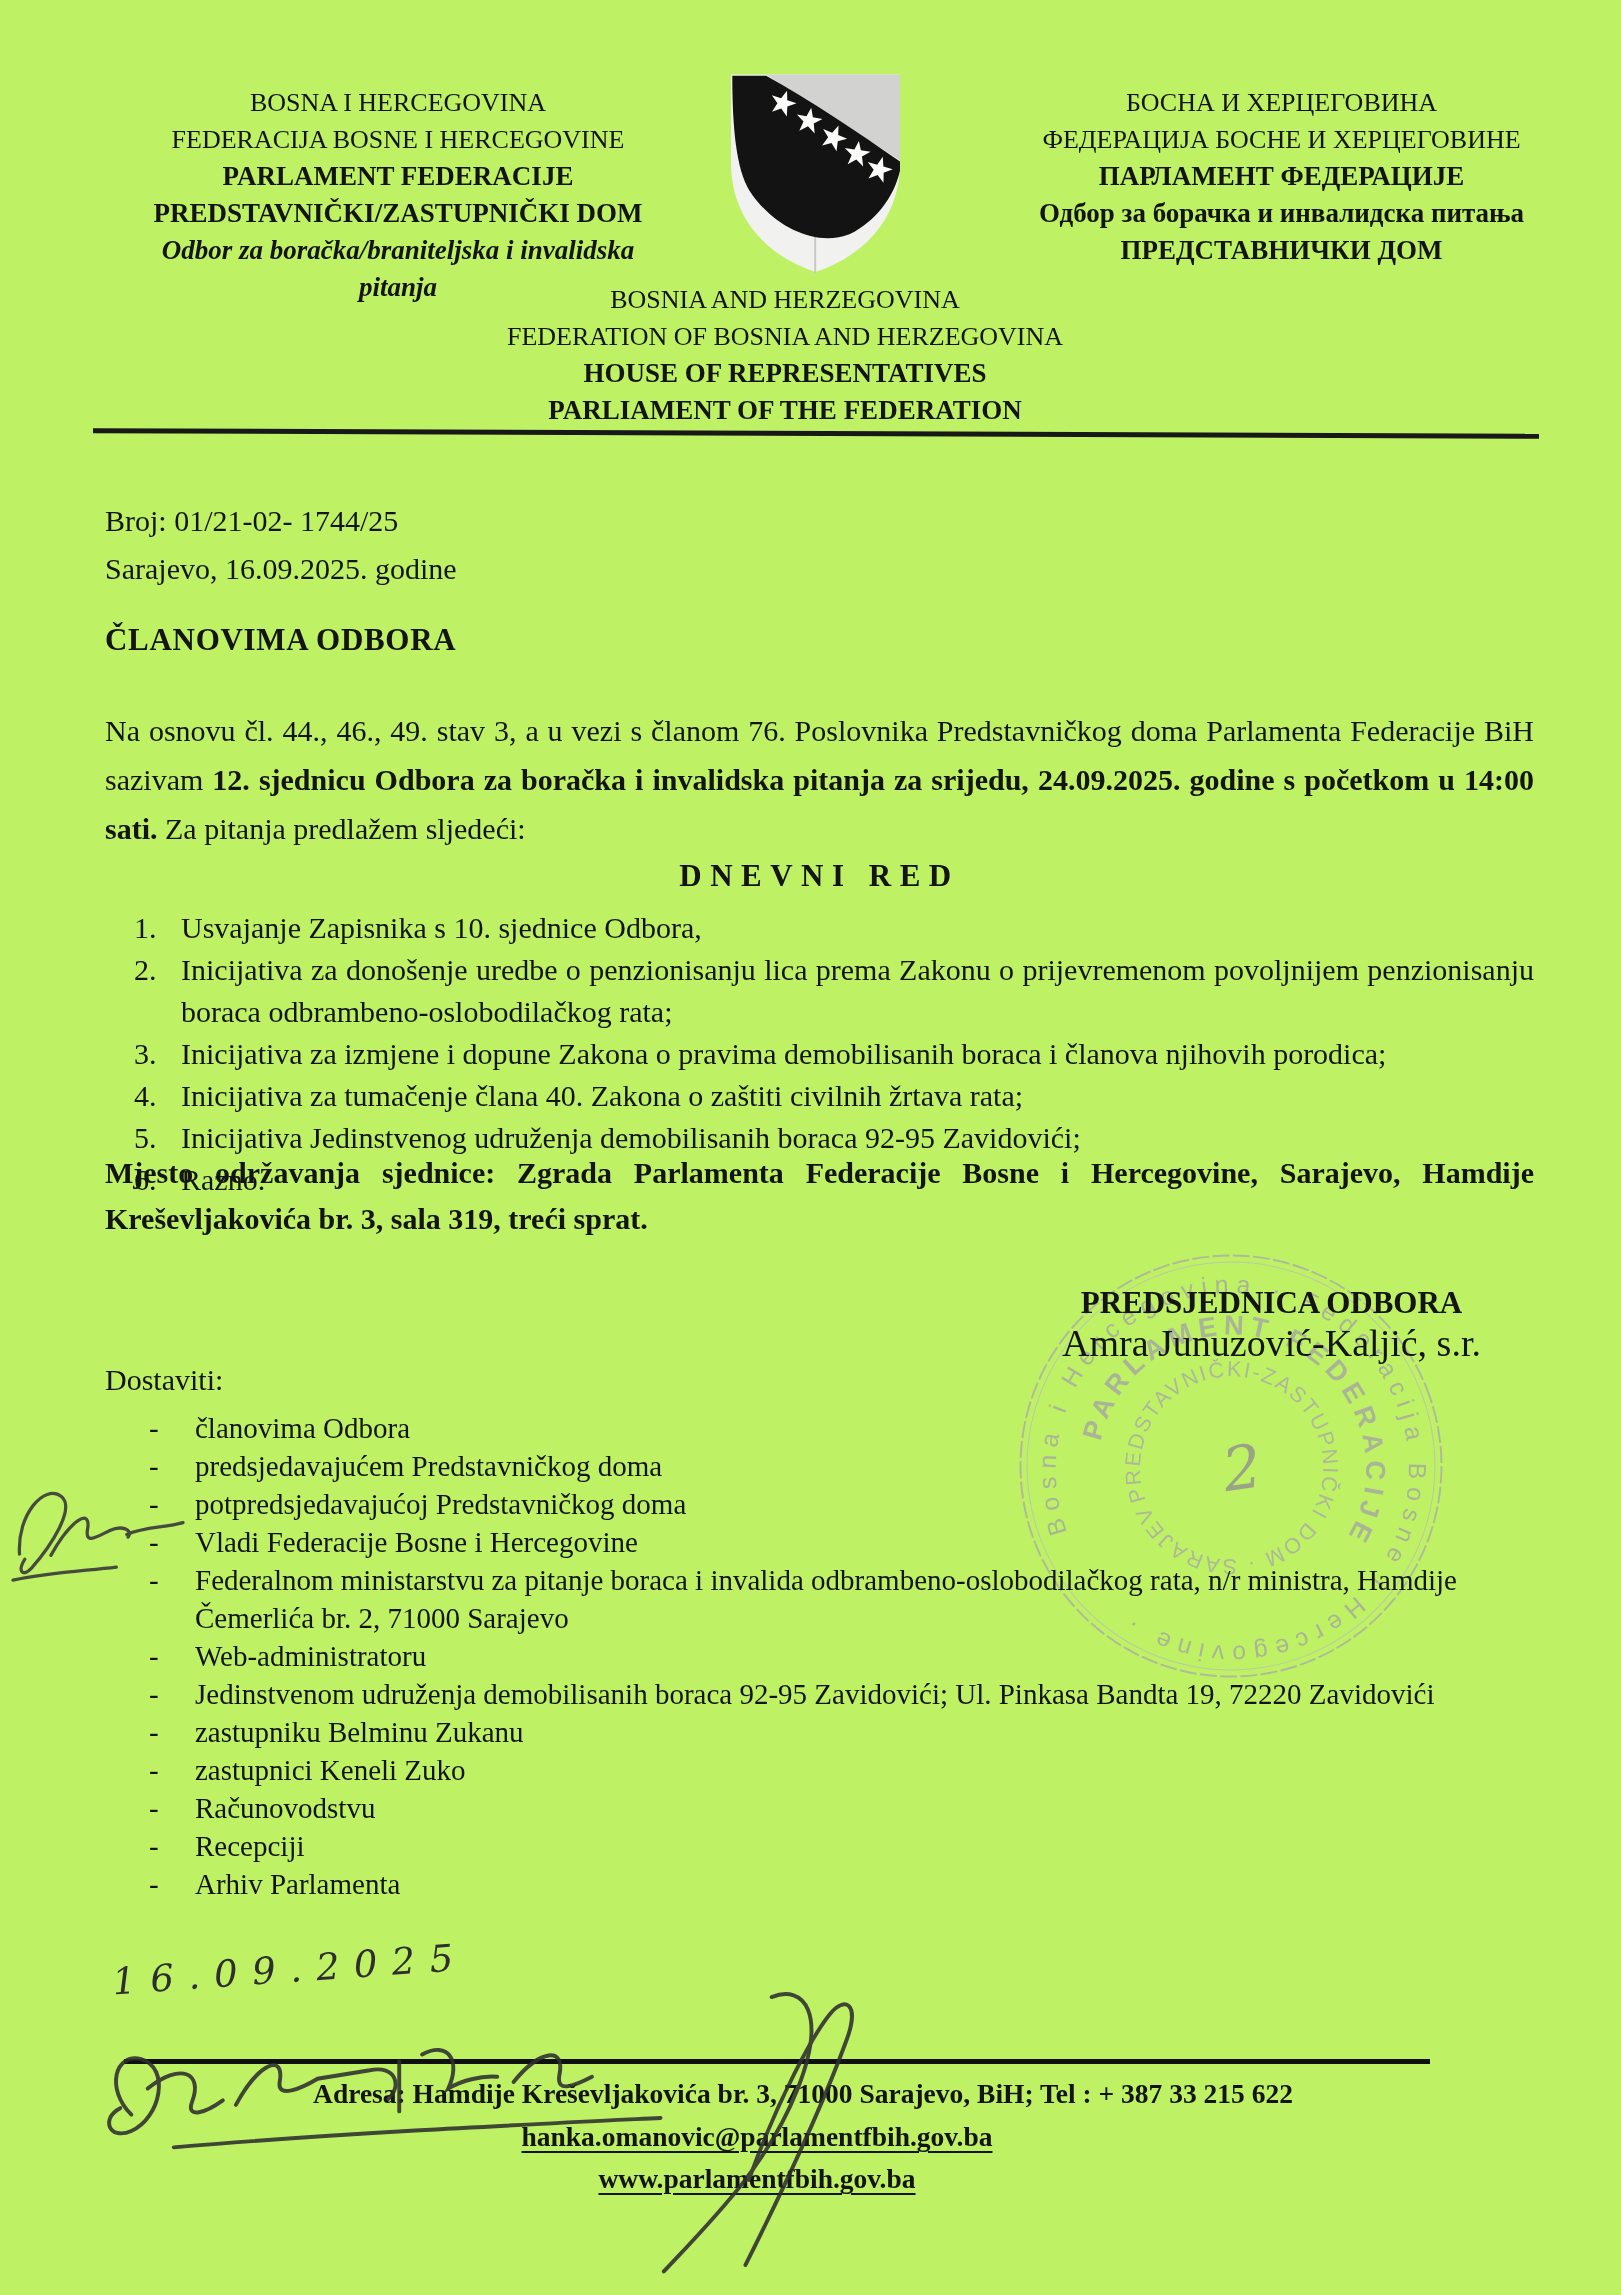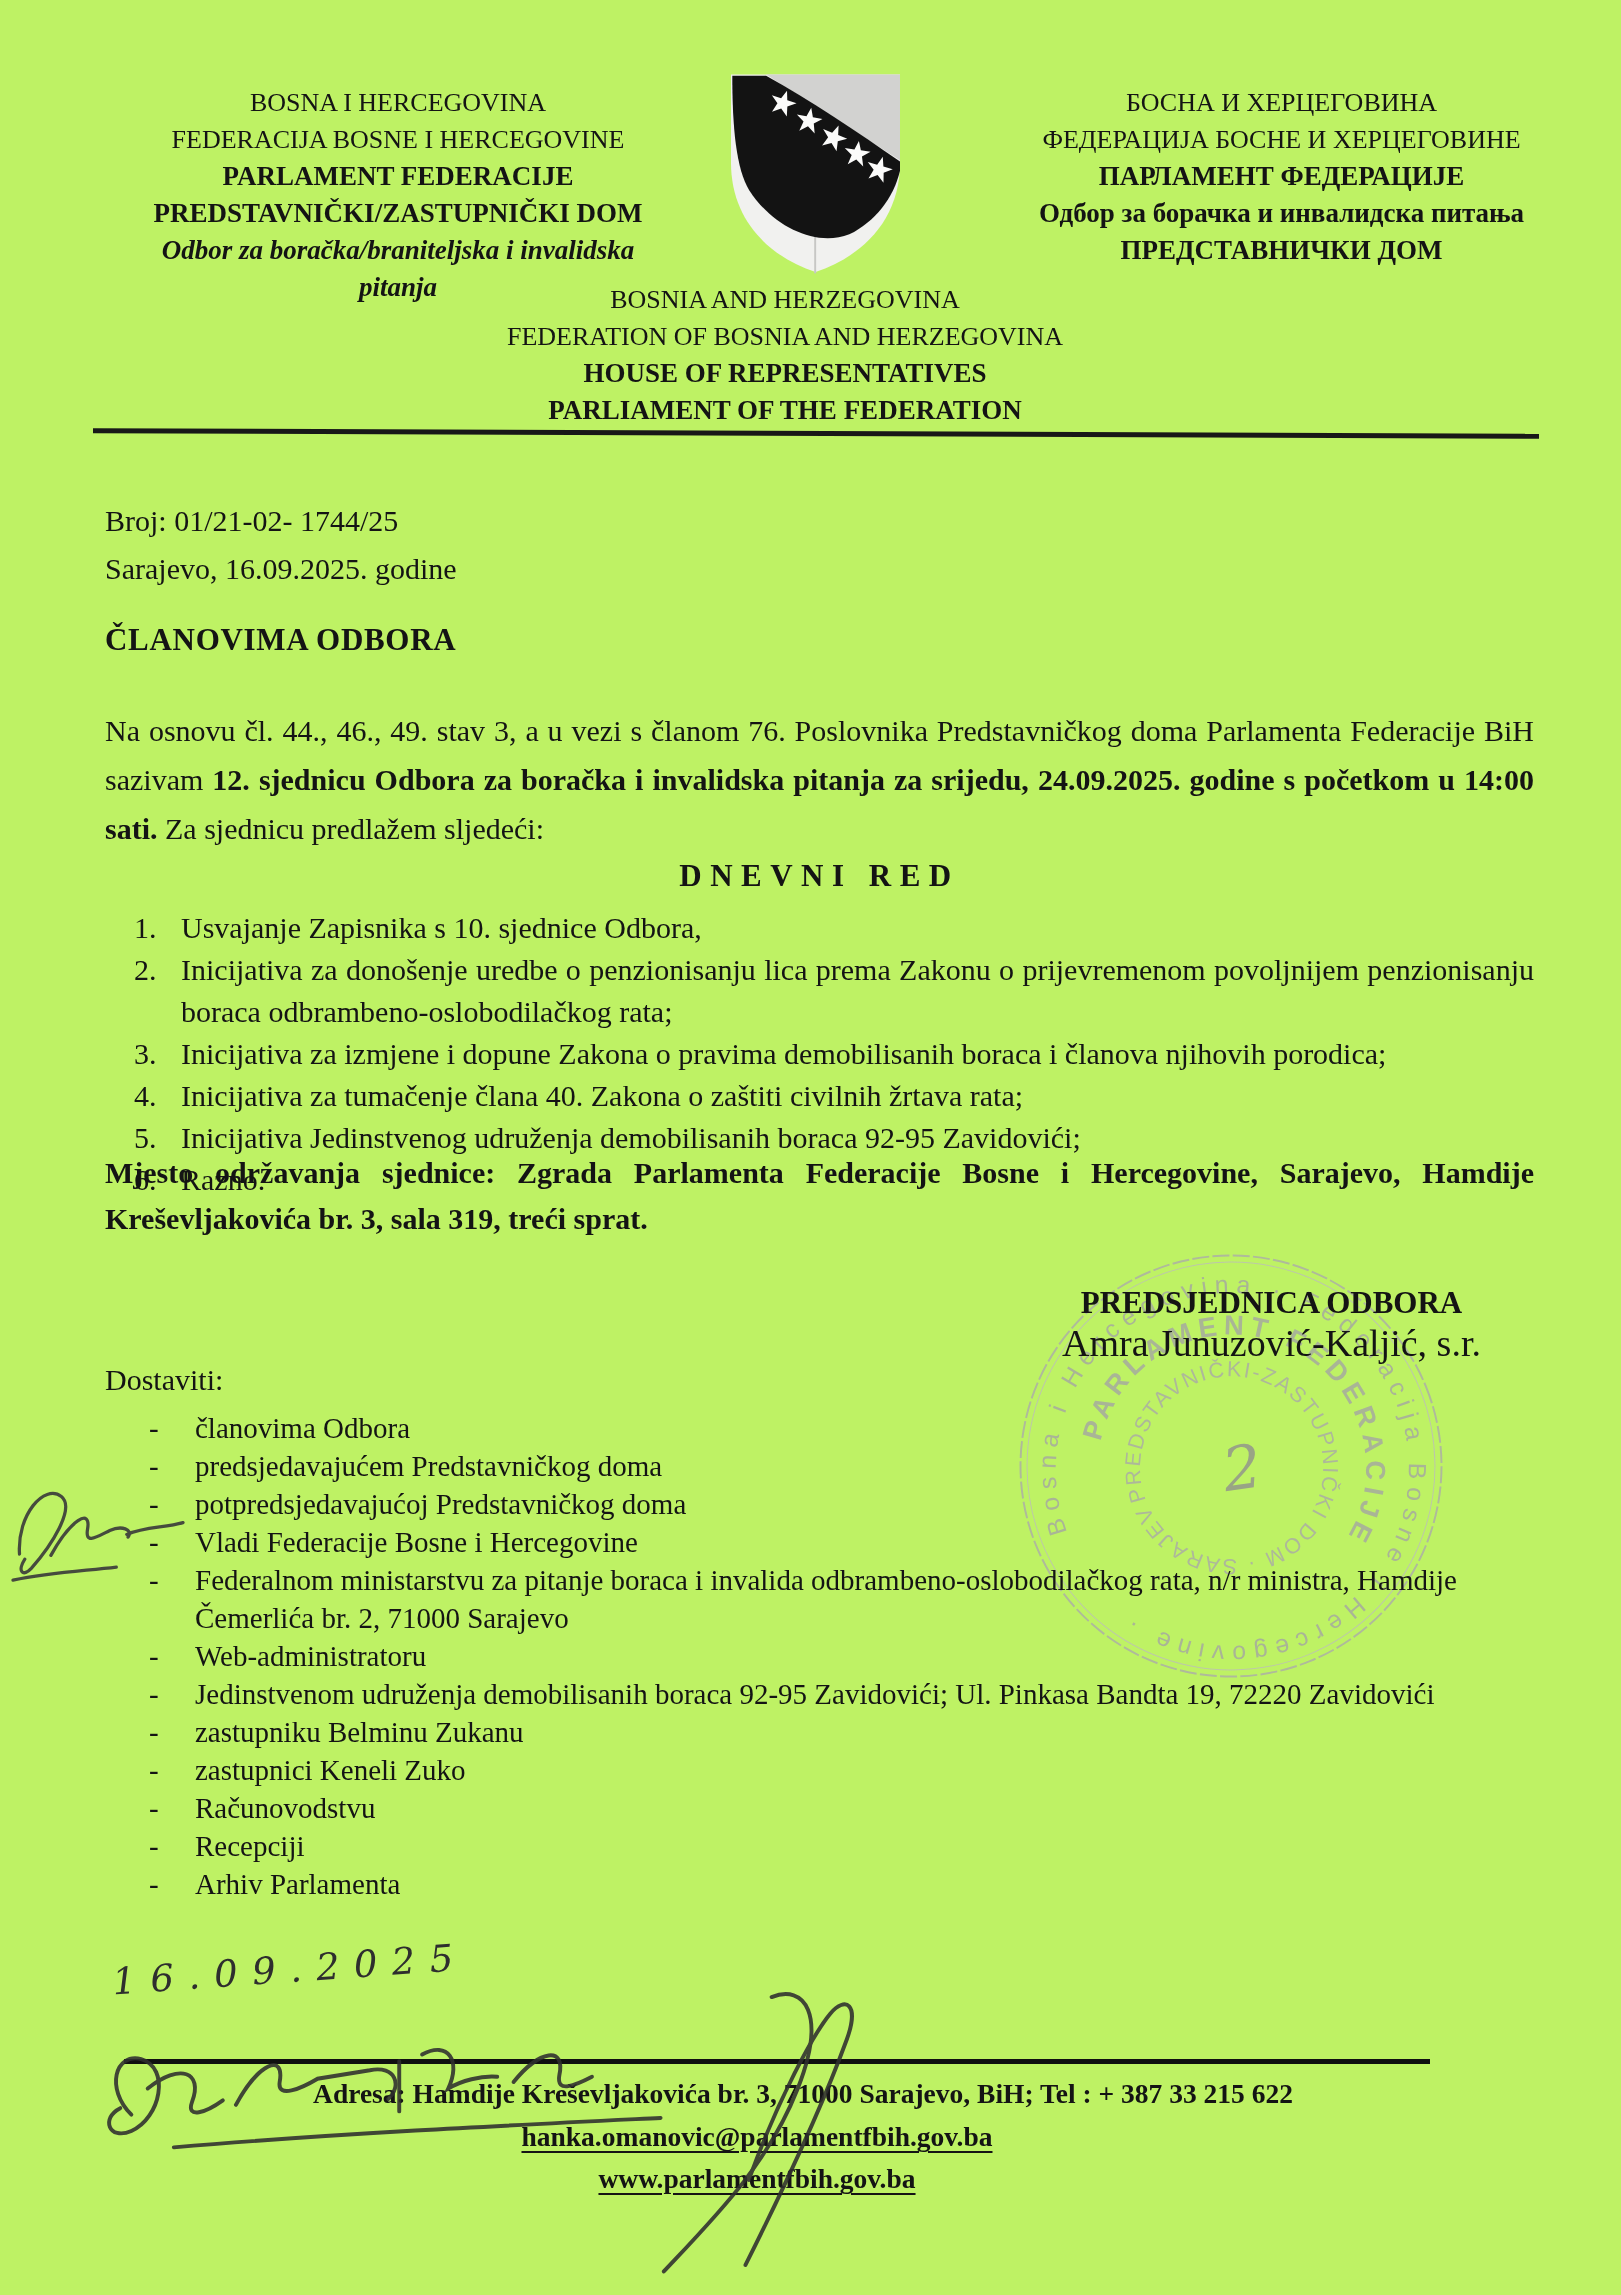--- a/index.html
+++ b/index.html
@@ -112,21 +112,21 @@
 
   <div id="rule-top"></div>
 
   <div id="ref">
     <div>Broj: 01/21-02- 1744/25</div>
     <div>Sarajevo, 16.09.2025. godine</div>
   </div>
 
   <div id="addressee">ČLANOVIMA ODBORA</div>
 
-  <div id="intro"><span>Na osnovu čl. 44., 46., 49. stav 3, a u vezi s članom 76. Poslovnika Predstavničkog doma Parlamenta Federacije BiH sazivam </span><span class="b">12. sjednicu Odbora za boračka i invalidska pitanja za srijedu, 24.09.2025. godine s početkom u 14:00 sati.</span><span> Za sjednicu predlažem sljedeći:</span></div>
+  <div id="intro"><span>Na osnovu čl. 44., 46., 49. stav 3, a u vezi s članom 76. Poslovnika Predstavničkog doma Parlamenta Federacije BiH sazivam </span><span class="b">12. sjednicu Odbora za boračka i invalidska pitanja za srijedu, 24.09.2025. godine s početkom u 14:00 sati.</span><span> Za pitanja predlažem sljedeći:</span></div>
 
   <div id="agenda-title">DNEVNI RED</div>
   <div id="agenda">
     <div class="ag-row">
       <span class="ag-num">1.</span>
       <span class="ag-txt">Usvajanje Zapisnika s 10. sjednice Odbora,</span>
     </div>
     <div class="ag-row">
       <span class="ag-num">2.</span>
       <span class="ag-txt">Inicijativa za donošenje uredbe o penzionisanju lica prema Zakonu o prijevremenom povoljnijem penzionisanju boraca odbrambeno-oslobodilačkog rata;</span>

